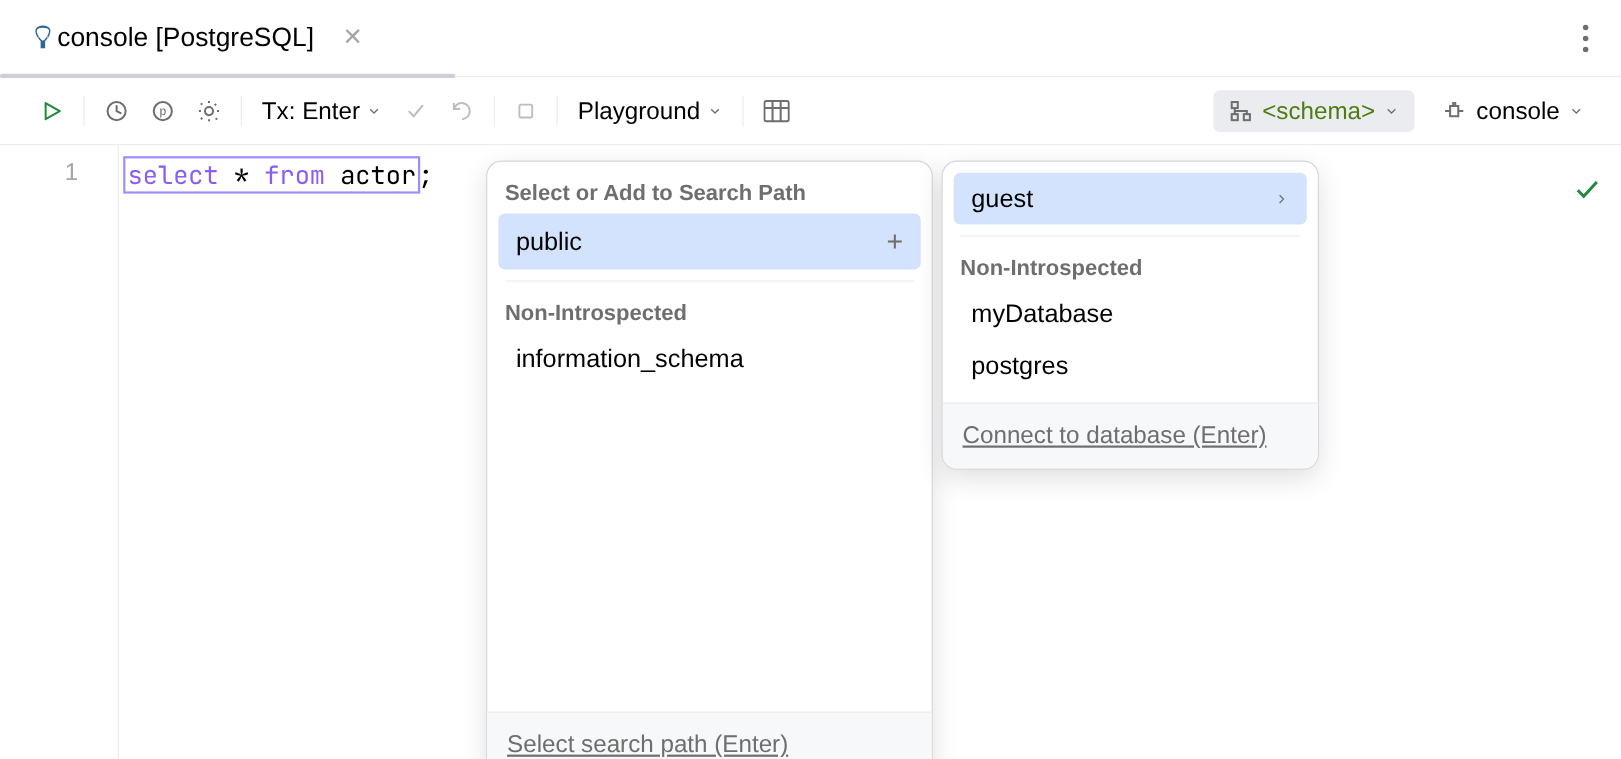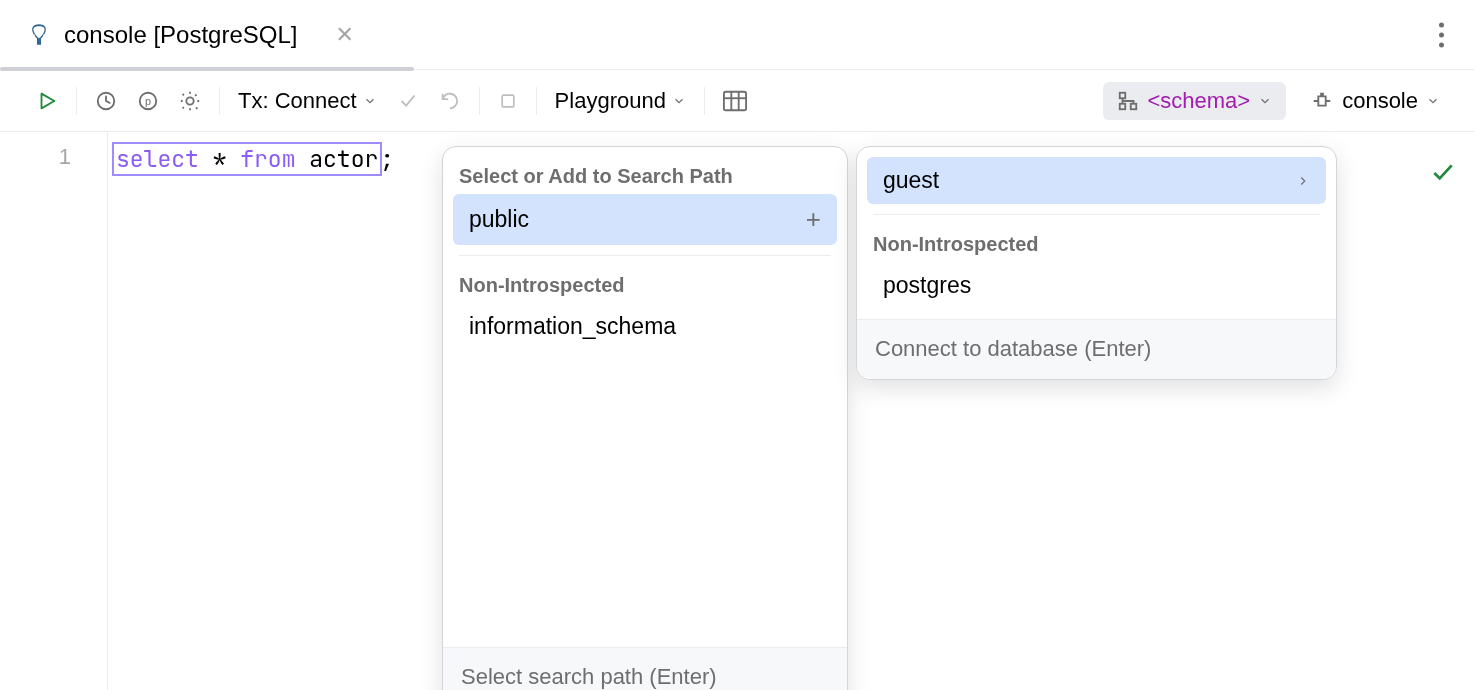--- a/index.html
+++ b/index.html
@@ -1,54 +1,54 @@
 <!DOCTYPE html>
 <html><head>
 <meta charset="utf-8">
 <style>
   * { box-sizing: border-box; margin: 0; padding: 0; }
   html, body { width: 1474px; height: 690px; background: #fff; font-family: -apple-system, BlinkMacSystemFont, "Segoe UI", Arial, sans-serif; color: #000; overflow: hidden; }
   .tab-bar { height: 70px; display: flex; align-items: center; padding: 0 16px 0 26px; border-bottom: 1px solid #ebecf0; position: relative; }
-  .tab-bar .tab { display: flex; align-items: center; gap: 12px; font-size: 24px; color: #000; }
+  .tab-bar .tab { display: flex; align-items: flex-start; font-size: 24px; color: #000; }
   .tab .close { color: #a6a6a6; font-size: 22px; margin-left: 26px; cursor: pointer; }
   .tab-underline { position: absolute; left: 0; bottom: -2px; height: 4px; width: 414px; background: #ced0d6; border-radius: 2px; }
   .kebab { position: absolute; right: 30px; top: 50%; transform: translateY(-50%); color: #6e6e6e; font-size: 22px; letter-spacing: 0; line-height: 6px; display: flex; flex-direction: column; gap: 5px; }
   .kebab span { width: 5px; height: 5px; background: #6e6e6e; border-radius: 50%; }
 
   .toolbar { height: 62px; display: flex; align-items: center; padding: 0 20px 0 26px; gap: 0; border-bottom: 1px solid #ebecf0; position: relative; }
   .tb-btn { background: none; border: none; display: inline-flex; align-items: center; justify-content: center; padding: 6px 10px; cursor: pointer; color: #6e6e6e; }
   .tb-sep { width: 1px; height: 28px; background: #ebecf0; margin: 0 8px; }
   .tb-label { font-size: 22px; color: #000; display: inline-flex; align-items: center; gap: 6px; cursor: pointer; padding: 6px 10px; }
   .chev { display: inline-block; }
   .chev svg { width: 14px; height: 14px; }
   .pill { display: inline-flex; align-items: center; gap: 8px; font-size: 22px; padding: 6px 14px; border-radius: 6px; cursor: pointer; }
-  .pill.selected { background: #ebecf0; color: #a21caf; }
+  .pill.selected { background: #ebecf0; color: #4d7c0f; }
   .spacer { flex: 1; }
 
   
   .editor-wrap { display: flex; height: calc(100% - 132px); position: relative; }
   .gutter { width: 108px; text-align: right; padding: 12px 36px 0 0; font-size: 22px; color: #a6a6a6; border-right: 1px solid #ebecf0; }
   .code { padding: 12px 0 0 6px; font-family: "JetBrains Mono", Menlo, Consolas, monospace; font-size: 23px; }
   .code .hl { outline: 2px solid #9e8cfc; padding: 0 2px; }
   .code .kw { color: #8b5cf6; }
   .code .id { color: #000; }
   .check { position: absolute; right: 18px; top: 160px; color: #208a3c; }
 
   
   .popup { position: absolute; background: #fff; border: 1px solid #d3d5db; border-radius: 14px; box-shadow: 0 8px 24px rgba(0,0,0,0.12); overflow: hidden; display: flex; flex-direction: column; }
   .popup .hdr { font-size: 20px; font-weight: 600; color: #6e6e6e; padding: 18px 16px 6px 16px; }
   .popup .item { font-size: 23px; color: #000; padding: 10px 16px; border-radius: 6px; margin: 0 10px; cursor: pointer; display: flex; align-items: center; justify-content: space-between; position: relative; }
   .popup .item.sel { background: #d3e3fd; }
   .popup .item .plus { color: #6e6e6e; font-size: 26px; font-weight: 300; }
   .popup .thin-sep { height: 1px; background: #ebecf0; margin: 10px 16px 0 16px; }
-  .popup .footer { background: #f7f8fa; border-top: 1px solid #ebecf0; padding: 14px 18px; color: #6e6e6e; font-size: 22px; line-height: 1.4; }
+  .popup .footer { background: #f7f8fa; border-top: 1px solid #ebecf0; padding: 14px 18px; color: #6e6e6e; font-size: 22px; line-height: 1.4; text-decoration: underline; }
 
   .popup1 { left: 442px; top: 146px; width: 406px; height: 562px; }
   .popup1 .grow { flex: 1; }
-  .popup2 { left: 856px; top: 146px; width: 481px; }
+  .popup2 { left: 856px; top: 146px; width: 343px; }
 
   
   .icon { display: inline-flex; }
 </style>
 </head>
 <body>
 
 <div class="tab-bar">
   <div class="tab">
     <span class="icon">
@@ -86,21 +86,21 @@
         <text x="12" y="16" text-anchor="middle" font-size="12" fill="#6e6e6e" font-family="Arial">p</text>
       </svg>
   </button>
   <button class="tb-btn">
     <svg width="22" height="22" viewBox="0 0 24 24">
         <path fill="none" stroke="#6e6e6e" stroke-width="2" d="M12 8a4 4 0 100 8 4 4 0 000-8zm8 4l2 0m-20 0l2 0m8-10l0 2m0 16l0 2m7.07-17.07l-1.41 1.41M5.34 18.66l-1.41 1.41m0-15.73l1.41 1.41m13.32 13.32l1.41 1.41"></path>
       </svg>
   </button>
   <div class="tb-sep"></div>
   <div class="tb-label">
-    <span>Tx: Connect</span>
+    <span>Tx: Enter</span>
     <span class="chev"><svg viewBox="0 0 24 24">
           <path d="M6 9l6 6 6-6" fill="none" stroke="#6e6e6e" stroke-width="2"></path>
         </svg></span>
   </div>
   <button class="tb-btn" style="opacity:.45">
     <svg width="22" height="22" viewBox="0 0 24 24">
         <path d="M5 12l5 5 9-11" fill="none" stroke="#6e6e6e" stroke-width="2"></path>
       </svg>
   </button>
   <button class="tb-btn" style="opacity:.45">
@@ -195,17 +195,20 @@
 
 <div class="popup popup2">
   <div class="item sel" style="margin-top:10px;">
     <span>guest</span>
     <span class="chev"><svg width="14" height="14" viewBox="0 0 24 24">
           <path d="M9 6l6 6-6 6" fill="none" stroke="#6e6e6e" stroke-width="2"></path>
         </svg></span>
   </div>
   <div class="thin-sep"></div>
   <div class="hdr">Non-Introspected</div>
+  <div class="item">
+      <span>myDatabase</span>
+    </div>
   <div class="item" style="margin-bottom:10px;align-items:center;">
       <span>postgres</span>
     </div>
   <div class="footer">Connect to database (Enter)</div>
 </div>
 
 </body></html>

